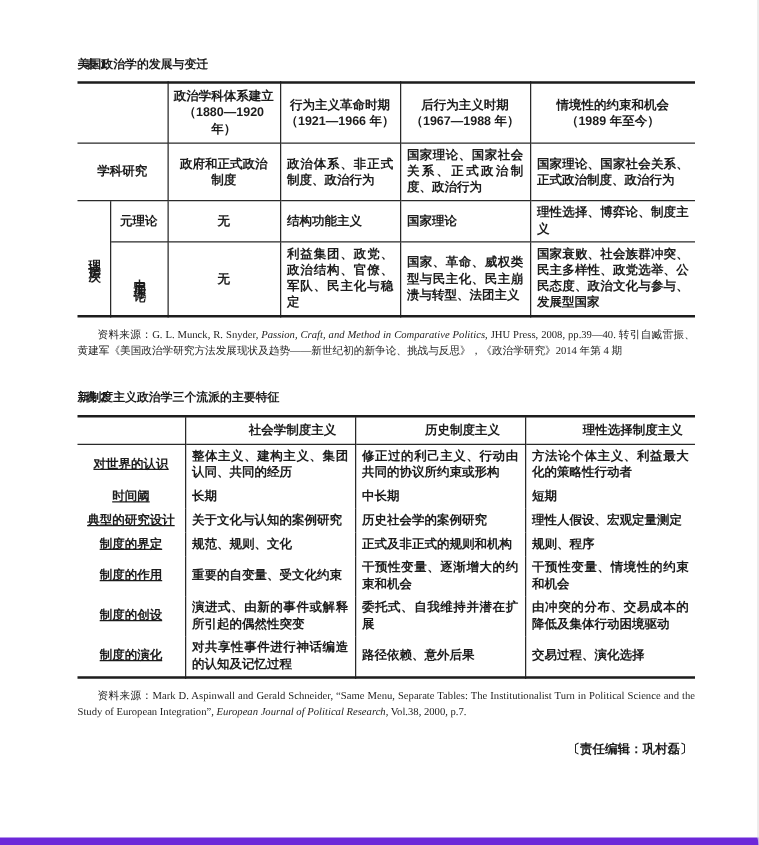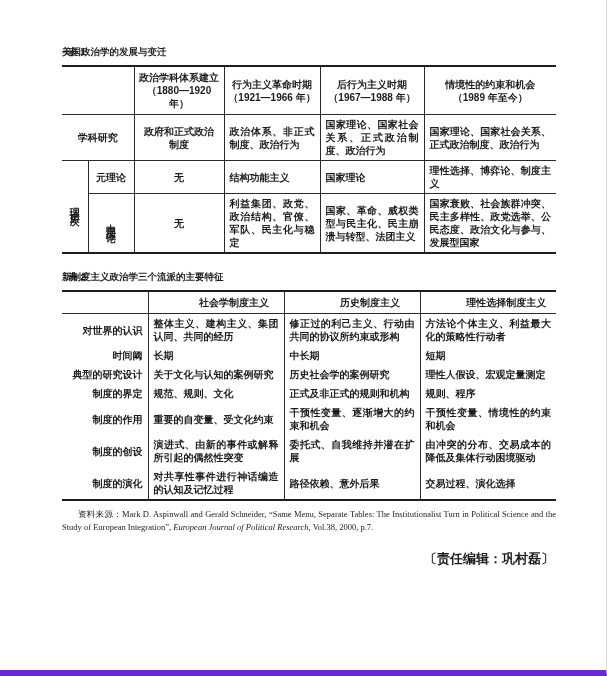--- a/index.html
+++ b/index.html
@@ -33,34 +33,34 @@
   .c{text-align:center;}
   .j{text-align:justify;}
   .hdr td{text-align:center;padding:4px 3px;}
   .hdr-title,.hdr-years{display:block;}
   .narrow{width:2.3em;margin:0 auto;text-align:center;}
   .vcell{text-align:center;padding:2px 1px;}
   .vtext{
     display:inline-block;writing-mode:vertical-lr;text-orientation:upright;
     letter-spacing:3px;line-height:1.1;white-space:nowrap;
   }
-  .lbl{text-align:right;padding-left:7px;}
+  .lbl{text-align:center;padding-left:7px;text-decoration:underline;}
 
   
   .source{
     font-family:"Liberation Serif","DejaVu Serif",serif;font-weight:normal;
     font-size:8.5px;line-height:13px;text-align:justify;text-indent:16px;
     margin-top:7px;color:#222;
   }
   .source .it{font-style:italic;}
 
   .gap{height:17px;}
 
   .footer-editor{
-    margin-top:16px;text-align:right;font-weight:bold;font-size:13px;
+    margin-top:16px;text-align:right;font-weight:bold;font-size:10px;
     padding-right:2px;
   }
 </style>
 </head>
 <body>
 
 <div class="sheet">
   <div class="content">
 
     <div class="tbl-caption">
@@ -124,20 +124,21 @@
             <span class="vtext">中层理论</span>
           </td>
           <td class="c">无</td>
           <td class="j">利益集团、政党、政治结构、官僚、军队、民主化与稳定</td>
           <td class="j">国家、革命、威权类型与民主化、民主崩溃与转型、法团主义</td>
           <td class="j">国家衰败、社会族群冲突、民主多样性、政党选举、公民态度、政治文化与参与、发展型国家</td>
         </tr>
       </tbody>
     </table>
 
+    <p class="source"><span>资料来源：</span><span>G. L. Munck, R. Snyder, </span><span class="it">Passion, Craft, and Method in Comparative Politics</span><span>, JHU Press, 2008, pp.39—40. 转引自臧雷振、黄建军《美国政治学研究方法发展现状及趋势——新世纪初的新争论、挑战与反思》，《政治学研究》2014 年第 4 期</span></p>
 
     <div class="gap"></div>
 
     <div class="tbl-caption">
       <span class="cap-no">表 2</span>
       <span class="cap-title">新制度主义政治学三个流派的主要特征</span>
     </div>
 
     <table class="paper-table t2">
       <colgroup>

